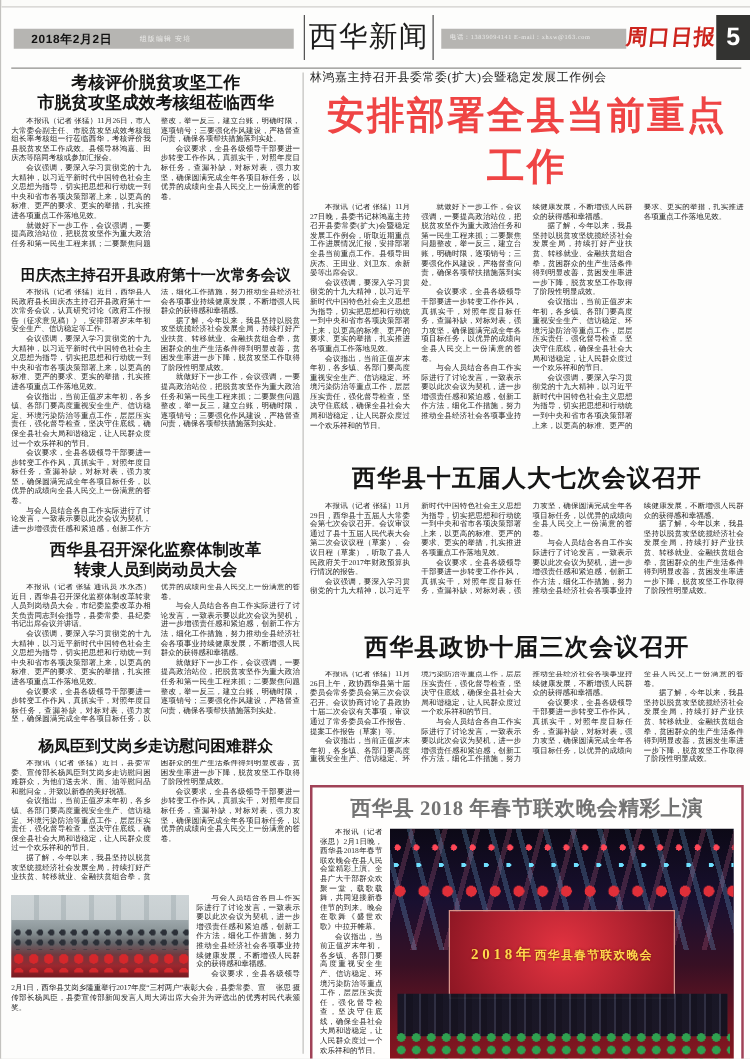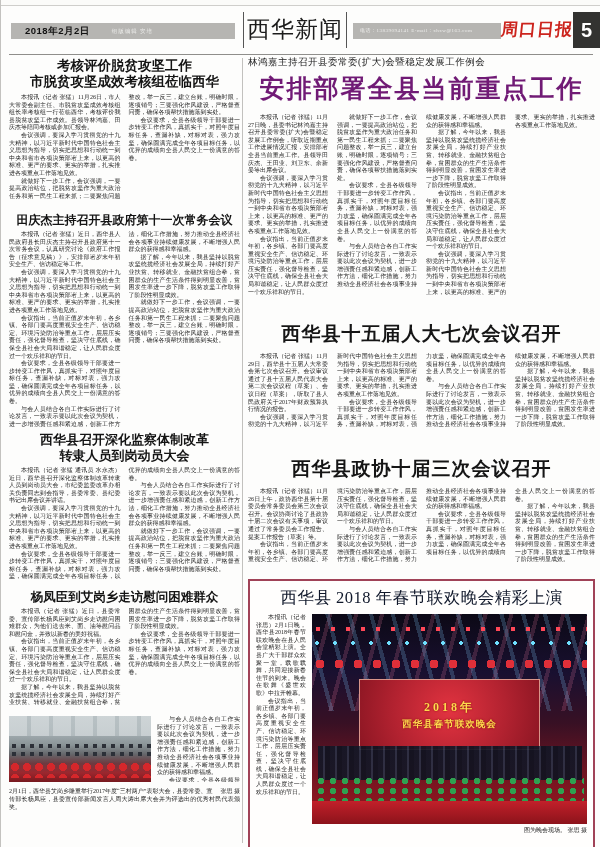--- a/index.html
+++ b/index.html
@@ -50,44 +50,44 @@
       background-image:radial-gradient(circle 2.5px at 5px 4px,#2c3038 97%,transparent);background-size:9px 8px;}
   .lp-flags{position:absolute;bottom:6%;left:0;right:0;height:26%;
       background-image:radial-gradient(circle 4px at 6px 6px,#d5272b 96%,transparent);background-size:12px 11px;}
   .a4-side{flex:1;height:66px;}
   .left-caption{margin-top:5px;font-size:6px;line-height:8.2px;text-align:justify;color:#222;}
   .left-caption .credit{float:right;margin-left:8px;}
 
   
   .right-col{position:absolute;left:247px;top:50px;width:347px;}
   .kicker{font-size:9.5px;color:#222;letter-spacing:.5px;}
-  .headline{font-size:25px;font-weight:bold;text-align:center;letter-spacing:2px;margin-top:3px;color:#701a75;}
+  .headline{font-size:30px;font-weight:bold;text-align:center;letter-spacing:2px;margin-top:3px;color:#ef4444;}
   .main-body{height:186px;margin-top:9px;}
   .sec-title{font-size:19px;font-weight:bold;text-align:center;letter-spacing:1px;margin-top:21px;color:#151515;}
   .renda-body,.zx-body{height:82px;margin-top:6px;}
 
   
   .gala-box{border:2px solid #a04257;margin-top:9px;padding:4px 6px 2px 6px;height:295px;overflow:hidden;background:#fffefd;}
-  .gala-title{font-size:16.5px;font-weight:normal;text-align:center;letter-spacing:.5px;margin-top:2px;color:#0f172a;}
+  .gala-title{font-size:16.5px;font-weight:bold;text-align:center;letter-spacing:.5px;margin-top:2px;color:#737373;}
   .gala-main{display:flex;gap:6px;margin-top:5px;height:210px;}
   .gala-left{width:50px;flex:none;height:210px;}
   .gala-photo{flex:1;position:relative;overflow:hidden;
       background:linear-gradient(180deg,#0c0916 0%,#191030 28%,#381024 52%,#6d1421 74%,#a0181f 100%);}
   .beams{position:absolute;top:0;left:0;right:0;height:46%;
       background:repeating-linear-gradient(75deg,transparent 0 17px,rgba(130,205,255,.22) 17px 21px),
                  repeating-linear-gradient(-75deg,transparent 0 21px,rgba(255,130,170,.18) 21px 25px);}
   .lights-row1{position:absolute;top:5%;left:0;right:0;height:9px;
       background-image:radial-gradient(circle 2.5px at 6px 4px,#ff4757 97%,transparent);background-size:15px 9px;}
   .lights-row2{position:absolute;top:12%;left:0;right:0;height:8px;
       background-image:radial-gradient(circle 2px at 5px 4px,#6fe0ff 97%,transparent);background-size:18px 8px;}
   .lanterns{position:absolute;top:21%;left:0;right:0;height:13px;
       background-image:radial-gradient(circle 4.5px at 8px 6px,#e02f39 96%,transparent);background-size:19px 13px;}
   .screen{position:absolute;left:17%;right:17%;top:31%;height:33%;
       background:radial-gradient(circle at 50% 45%,#e23340 0%,#b22230 58%,#8c1623 100%);
-      border:1px solid #d9958a;display:flex;flex-direction:column;align-items:center;justify-content:center;}
+      border:1px solid #d9958a;display:flex;flex-direction:row;align-items:center;justify-content:center;}
   .screen .s1{color:#ffd94d;font-weight:bold;font-size:12px;letter-spacing:3px;text-shadow:0 0 2px #7c0a0a;}
   .screen .s2{color:#ffd94d;font-weight:bold;font-size:9.5px;letter-spacing:1px;margin-top:2px;text-shadow:0 0 2px #7c0a0a;}
   .backrow{position:absolute;top:63%;left:2%;right:2%;height:16%;
       background:repeating-linear-gradient(90deg,#131726 0 5px,#2b3145 5px 7px,#0f1320 7px 12px);opacity:.92;}
   .frontrow{position:absolute;top:77%;left:1%;right:1%;height:12%;
       background-image:radial-gradient(circle 3.5px at 6px 5px,#2fa050 95%,transparent);background-size:12px 10px;}
   .floor{position:absolute;bottom:0;left:0;right:0;height:11%;
       background:linear-gradient(180deg,#c2202a,#8c131b);}
   .gala-caption{font-size:6px;line-height:9px;text-align:right;color:#222;margin-top:2px;}
 </style>

